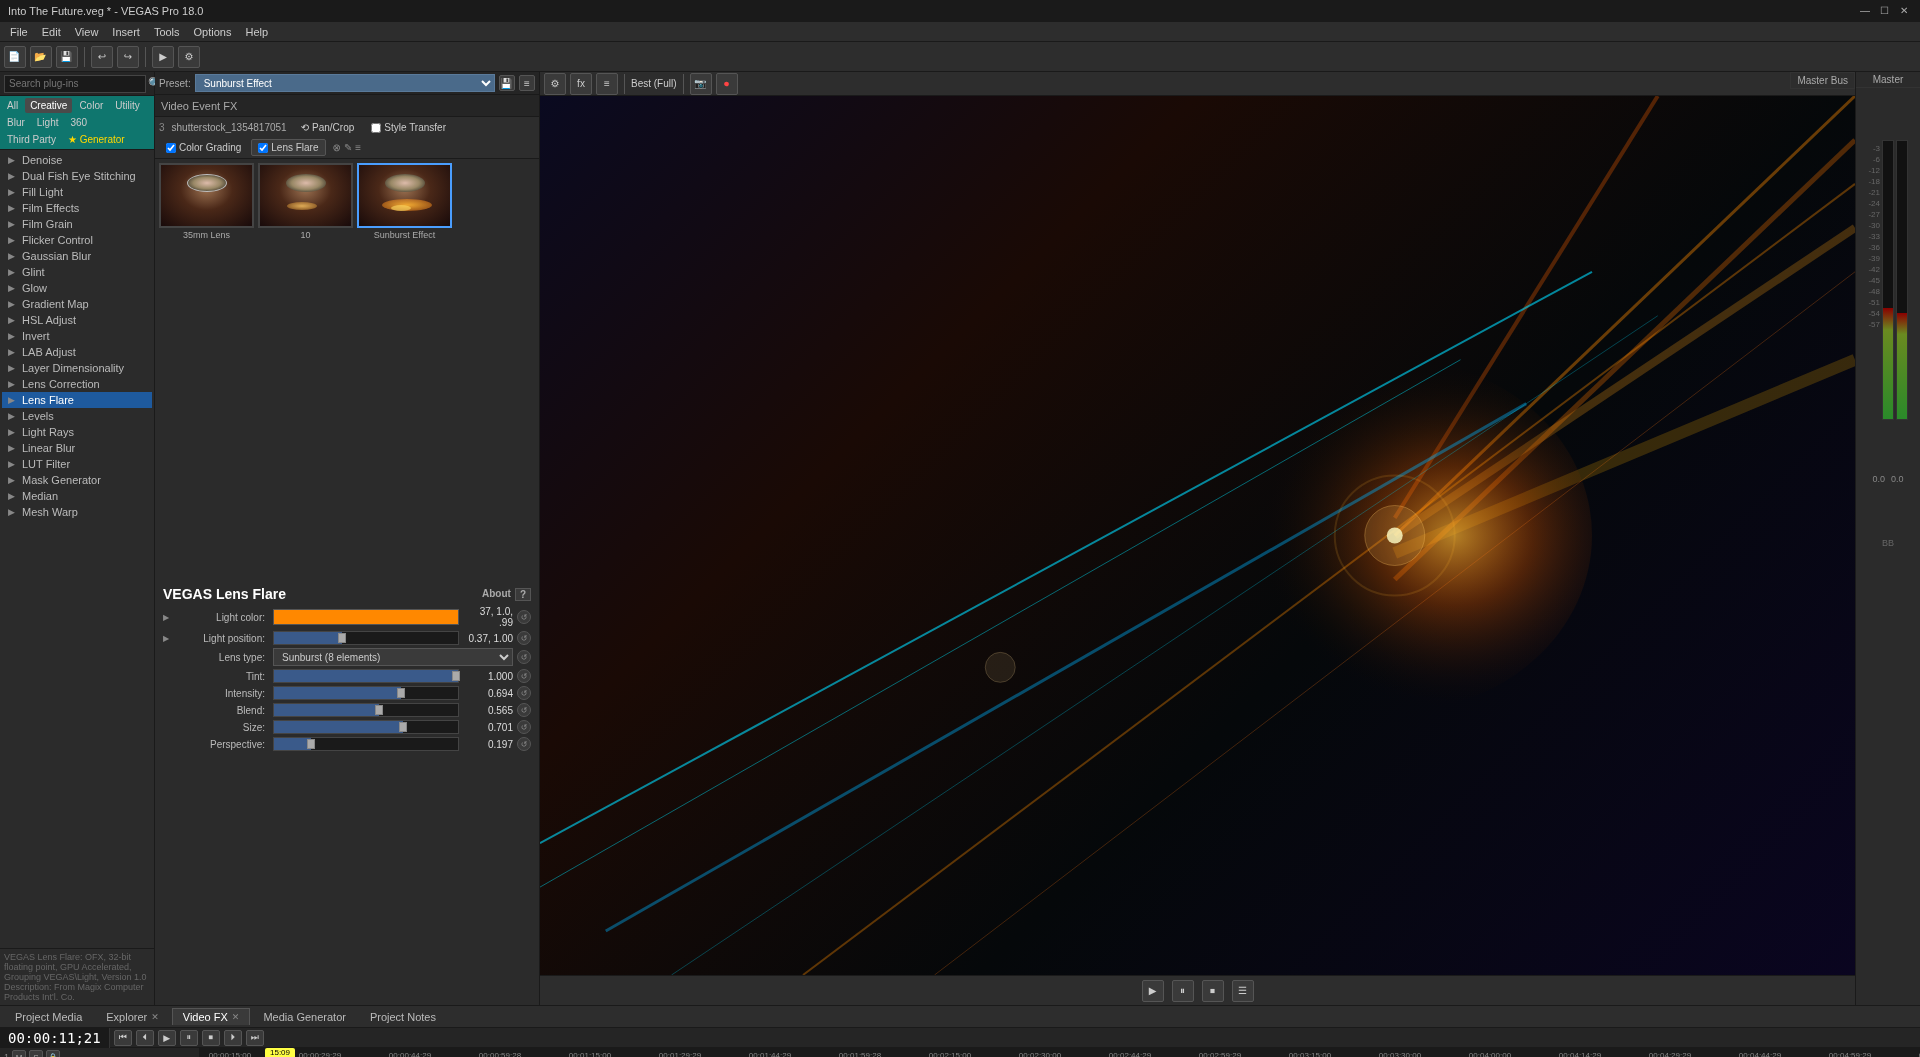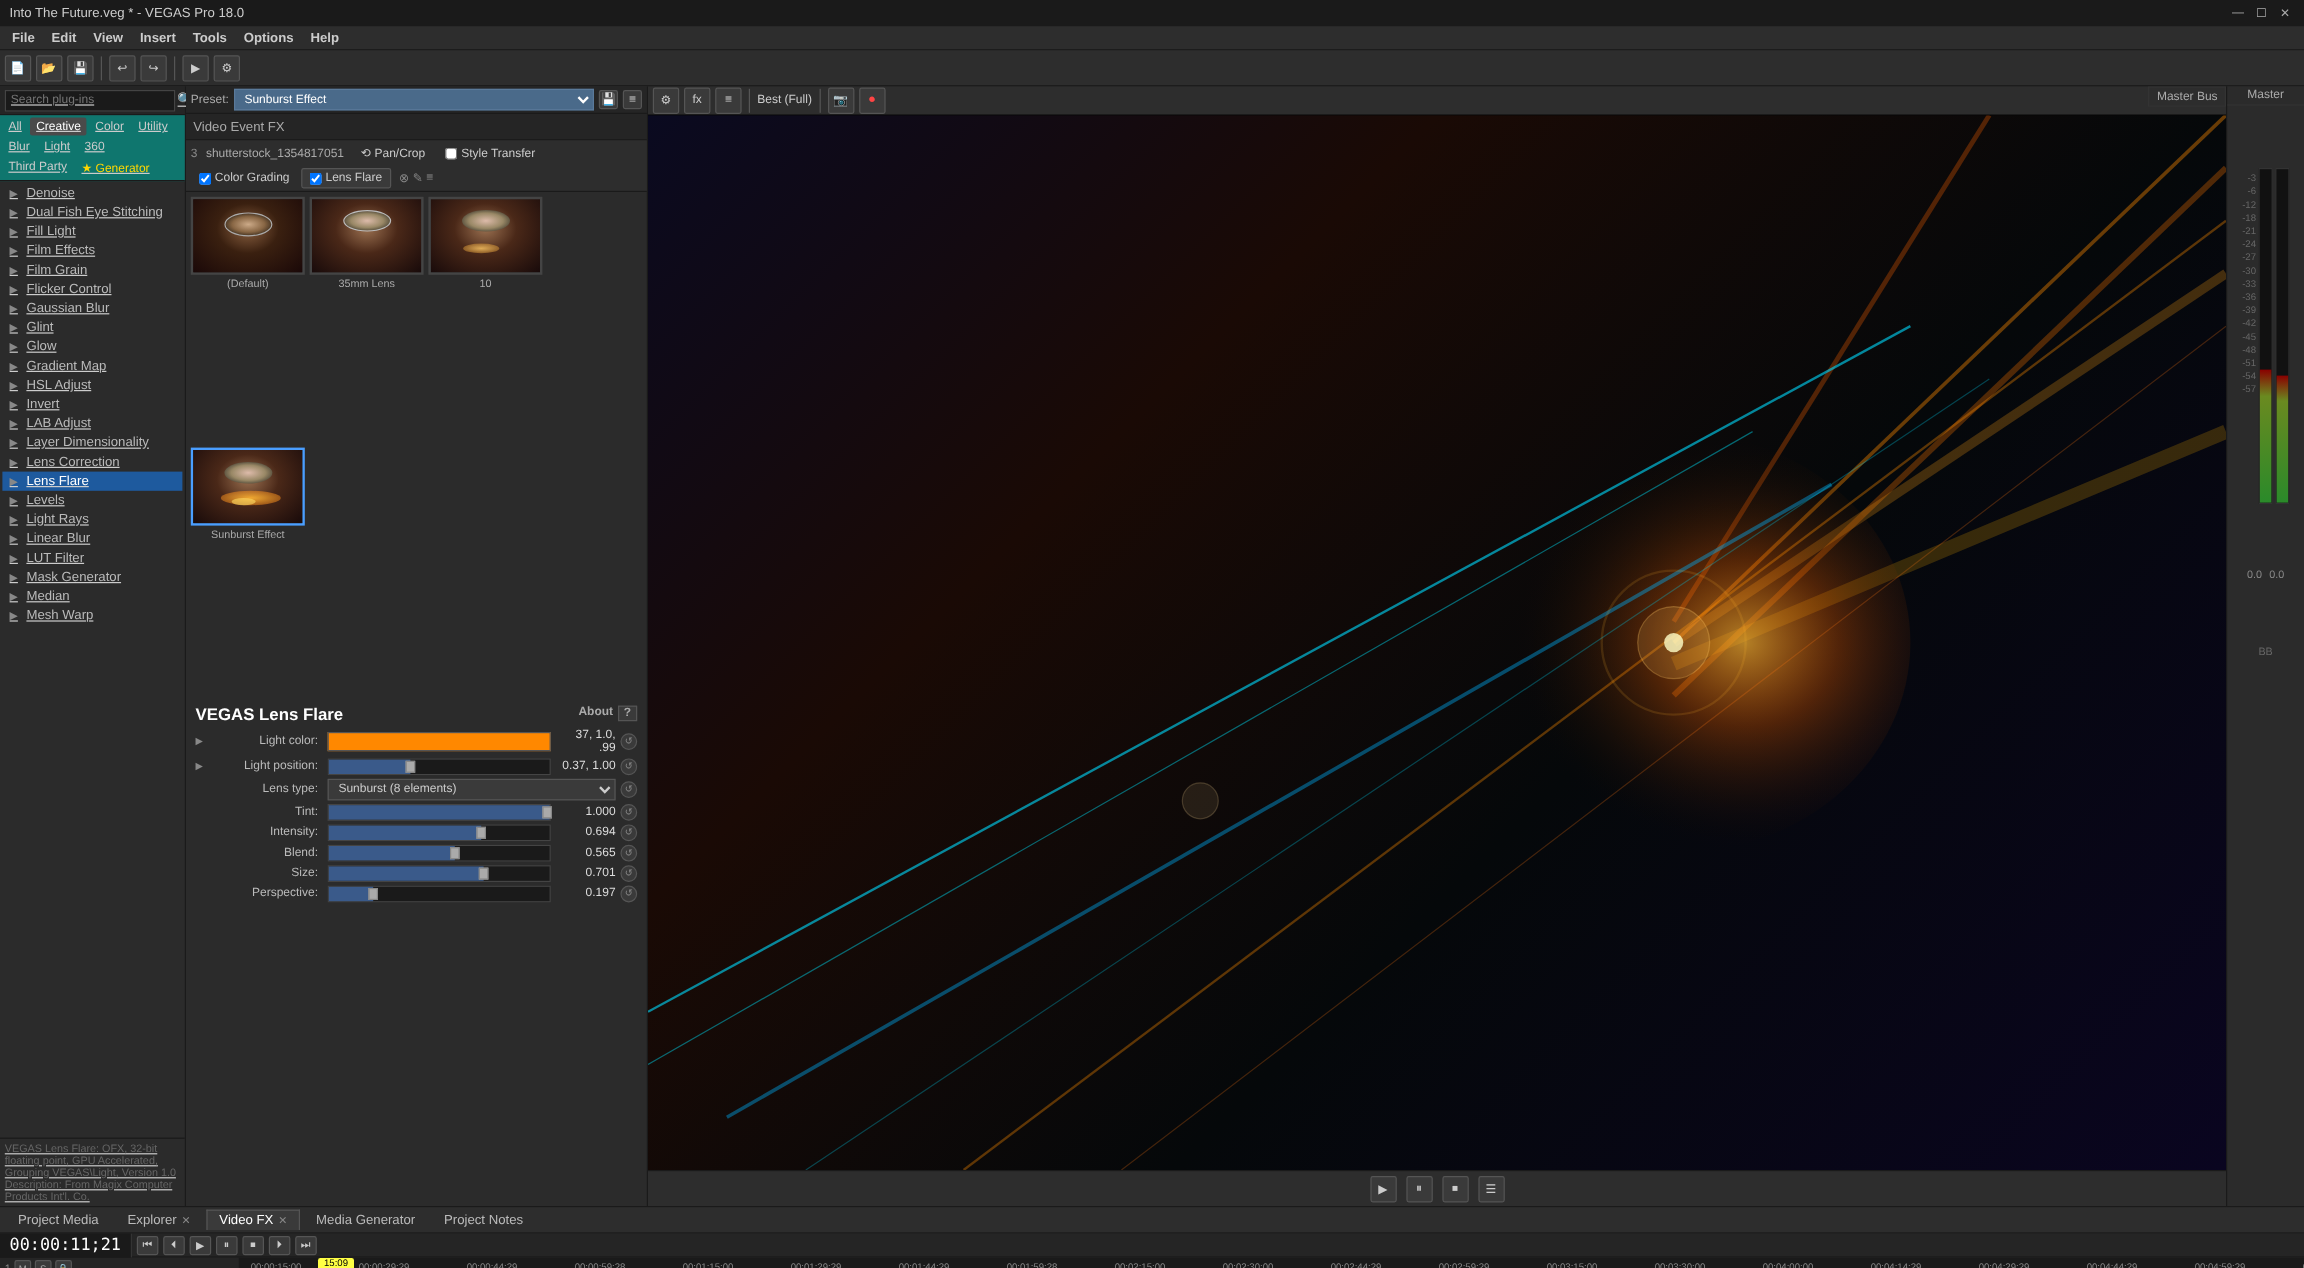--- a/index.html
+++ b/index.html
@@ -4,33 +4,33 @@
   <style>
     * { margin: 0; padding: 0; box-sizing: border-box; }
     body { width: 1920px; height: 1057px; background: #2b2b2b; font-family: 'Segoe UI', Arial, sans-serif; font-size: 11px; color: #ccc; overflow: hidden; }
 
     
     #titlebar { height: 22px; background: #1a1a1a; display: flex; align-items: center; justify-content: space-between; padding: 0 8px; }
     #titlebar .win-controls { display: flex; gap: 8px; }
     #titlebar .win-btn { width: 12px; height: 12px; font-size: 10px; color: #aaa; cursor: pointer; }
 
     
-    #menubar { height: 20px; background: #2d2d2d; display: flex; align-items: center; padding: 0 4px; gap: 2px; border-bottom: 1px solid #1a1a1a; font-weight: bold; }
+    #menubar { height: 20px; background: #2d2d2d; display: flex; align-items: center; padding: 0 4px; gap: 2px; border-bottom: 1px solid #1a1a1a; }
     #menubar span { padding: 2px 6px; font-size: 11px; color: #ccc; cursor: pointer; }
 
     
     #toolbar { height: 30px; background: #2d2d2d; display: flex; align-items: center; padding: 2px 4px; gap: 4px; border-bottom: 1px solid #1a1a1a; }
     .toolbar-btn { width: 22px; height: 22px; background: #3a3a3a; border: 1px solid #555; color: #ccc; font-size: 10px; display: flex; align-items: center; justify-content: center; cursor: pointer; border-radius: 2px; }
     .toolbar-sep { width: 1px; height: 20px; background: #555; margin: 0 2px; }
 
     
     #main { display: flex; height: calc(1057px - 22px - 20px - 30px - 30px - 22px); }
 
     
-    #left-panel { width: 155px; background: #2b2b2b; border-right: 1px solid #1a1a1a; display: flex; flex-direction: column; text-decoration: underline; }
+    #left-panel { width: 155px; background: #2b2b2b; border-right: 1px solid #1a1a1a; display: flex; flex-direction: column; }
     #search-bar { height: 24px; display: flex; align-items: center; padding: 2px 4px; background: #252525; border-bottom: 1px solid #1a1a1a; }
     #search-bar input { flex: 1; background: #1a1a1a; border: 1px solid #444; color: #ccc; font-size: 10px; padding: 1px 4px; height: 18px; }
     #plugin-tabs { display: flex; flex-wrap: wrap; padding: 2px; background: #0f766e; border-bottom: 1px solid #1a1a1a; gap: 2px; }
     .plugin-tab { padding: 2px 5px; font-size: 10px; color: #ccc; cursor: pointer; border-radius: 2px; white-space: nowrap; }
     .plugin-tab.active { background: #4a4a4a; color: #fff; }
     .plugin-tab.favorites { color: #ffd700; }
     #plugin-list { flex: 1; overflow-y: auto; padding: 2px; }
     .plugin-item { padding: 2px 6px; font-size: 11px; color: #bbb; cursor: pointer; display: flex; align-items: center; gap: 4px; }
     .plugin-item.selected { background: #1e5a9e; color: #fff; }
     .plugin-item .icon { width: 10px; color: #888; font-size: 9px; }
@@ -210,28 +210,20 @@
         <input type="checkbox" checked="" style="">
         Lens Flare
       </div>
       <span style="font-size:10px; color:#888; margin-left:4px;">⊗</span>
       <span style="font-size:10px; color:#888;">✎</span>
       <span style="font-size:10px; color:#888;">≡</span>
     </div>
 
     <div id="thumbnails-grid">
       <div class="thumb-item">
-        <div class="thumb-img eye-thumb">
-          <div style="width:100%; height:100%; background: radial-gradient(ellipse at 50% 40%, #8a6040 0%, #3a2010 40%, #1a0808 100%); position:relative;">
-            <div style="position:absolute; top:35%; left:50%; transform:translate(-50%,-50%); width:40px; height:20px; background: radial-gradient(ellipse, #ccaa88 0%, #886644 50%, #000 100%); border-radius:50%; border: 1px solid #aaa;"></div>
-          </div>
-        </div>
-        <span class="thumb-label">(Default)</span>
-      </div>
-      <div class="thumb-item">
         <div class="thumb-img eye-thumb2">
           <div style="width:100%; height:100%; background: radial-gradient(ellipse at 50% 40%, #9a7050 0%, #4a2818 40%, #180a0a 100%); position:relative;">
             <div style="position:absolute; top:30%; left:50%; transform:translate(-50%,-50%); width:40px; height:18px; background: radial-gradient(ellipse, #ddbbaa 0%, #998866 50%, #111 100%); border-radius:50%; border: 1px solid #bbb;"></div>
           </div>
         </div>
         <span class="thumb-label">35mm Lens</span>
       </div>
       <div class="thumb-item">
         <div class="thumb-img" style="background: radial-gradient(ellipse at 50% 40%, #9a7050 0%, #4a2818 40%, #180a0a 100%);">
           <div style="width:100%; height:100%; position:relative;">

